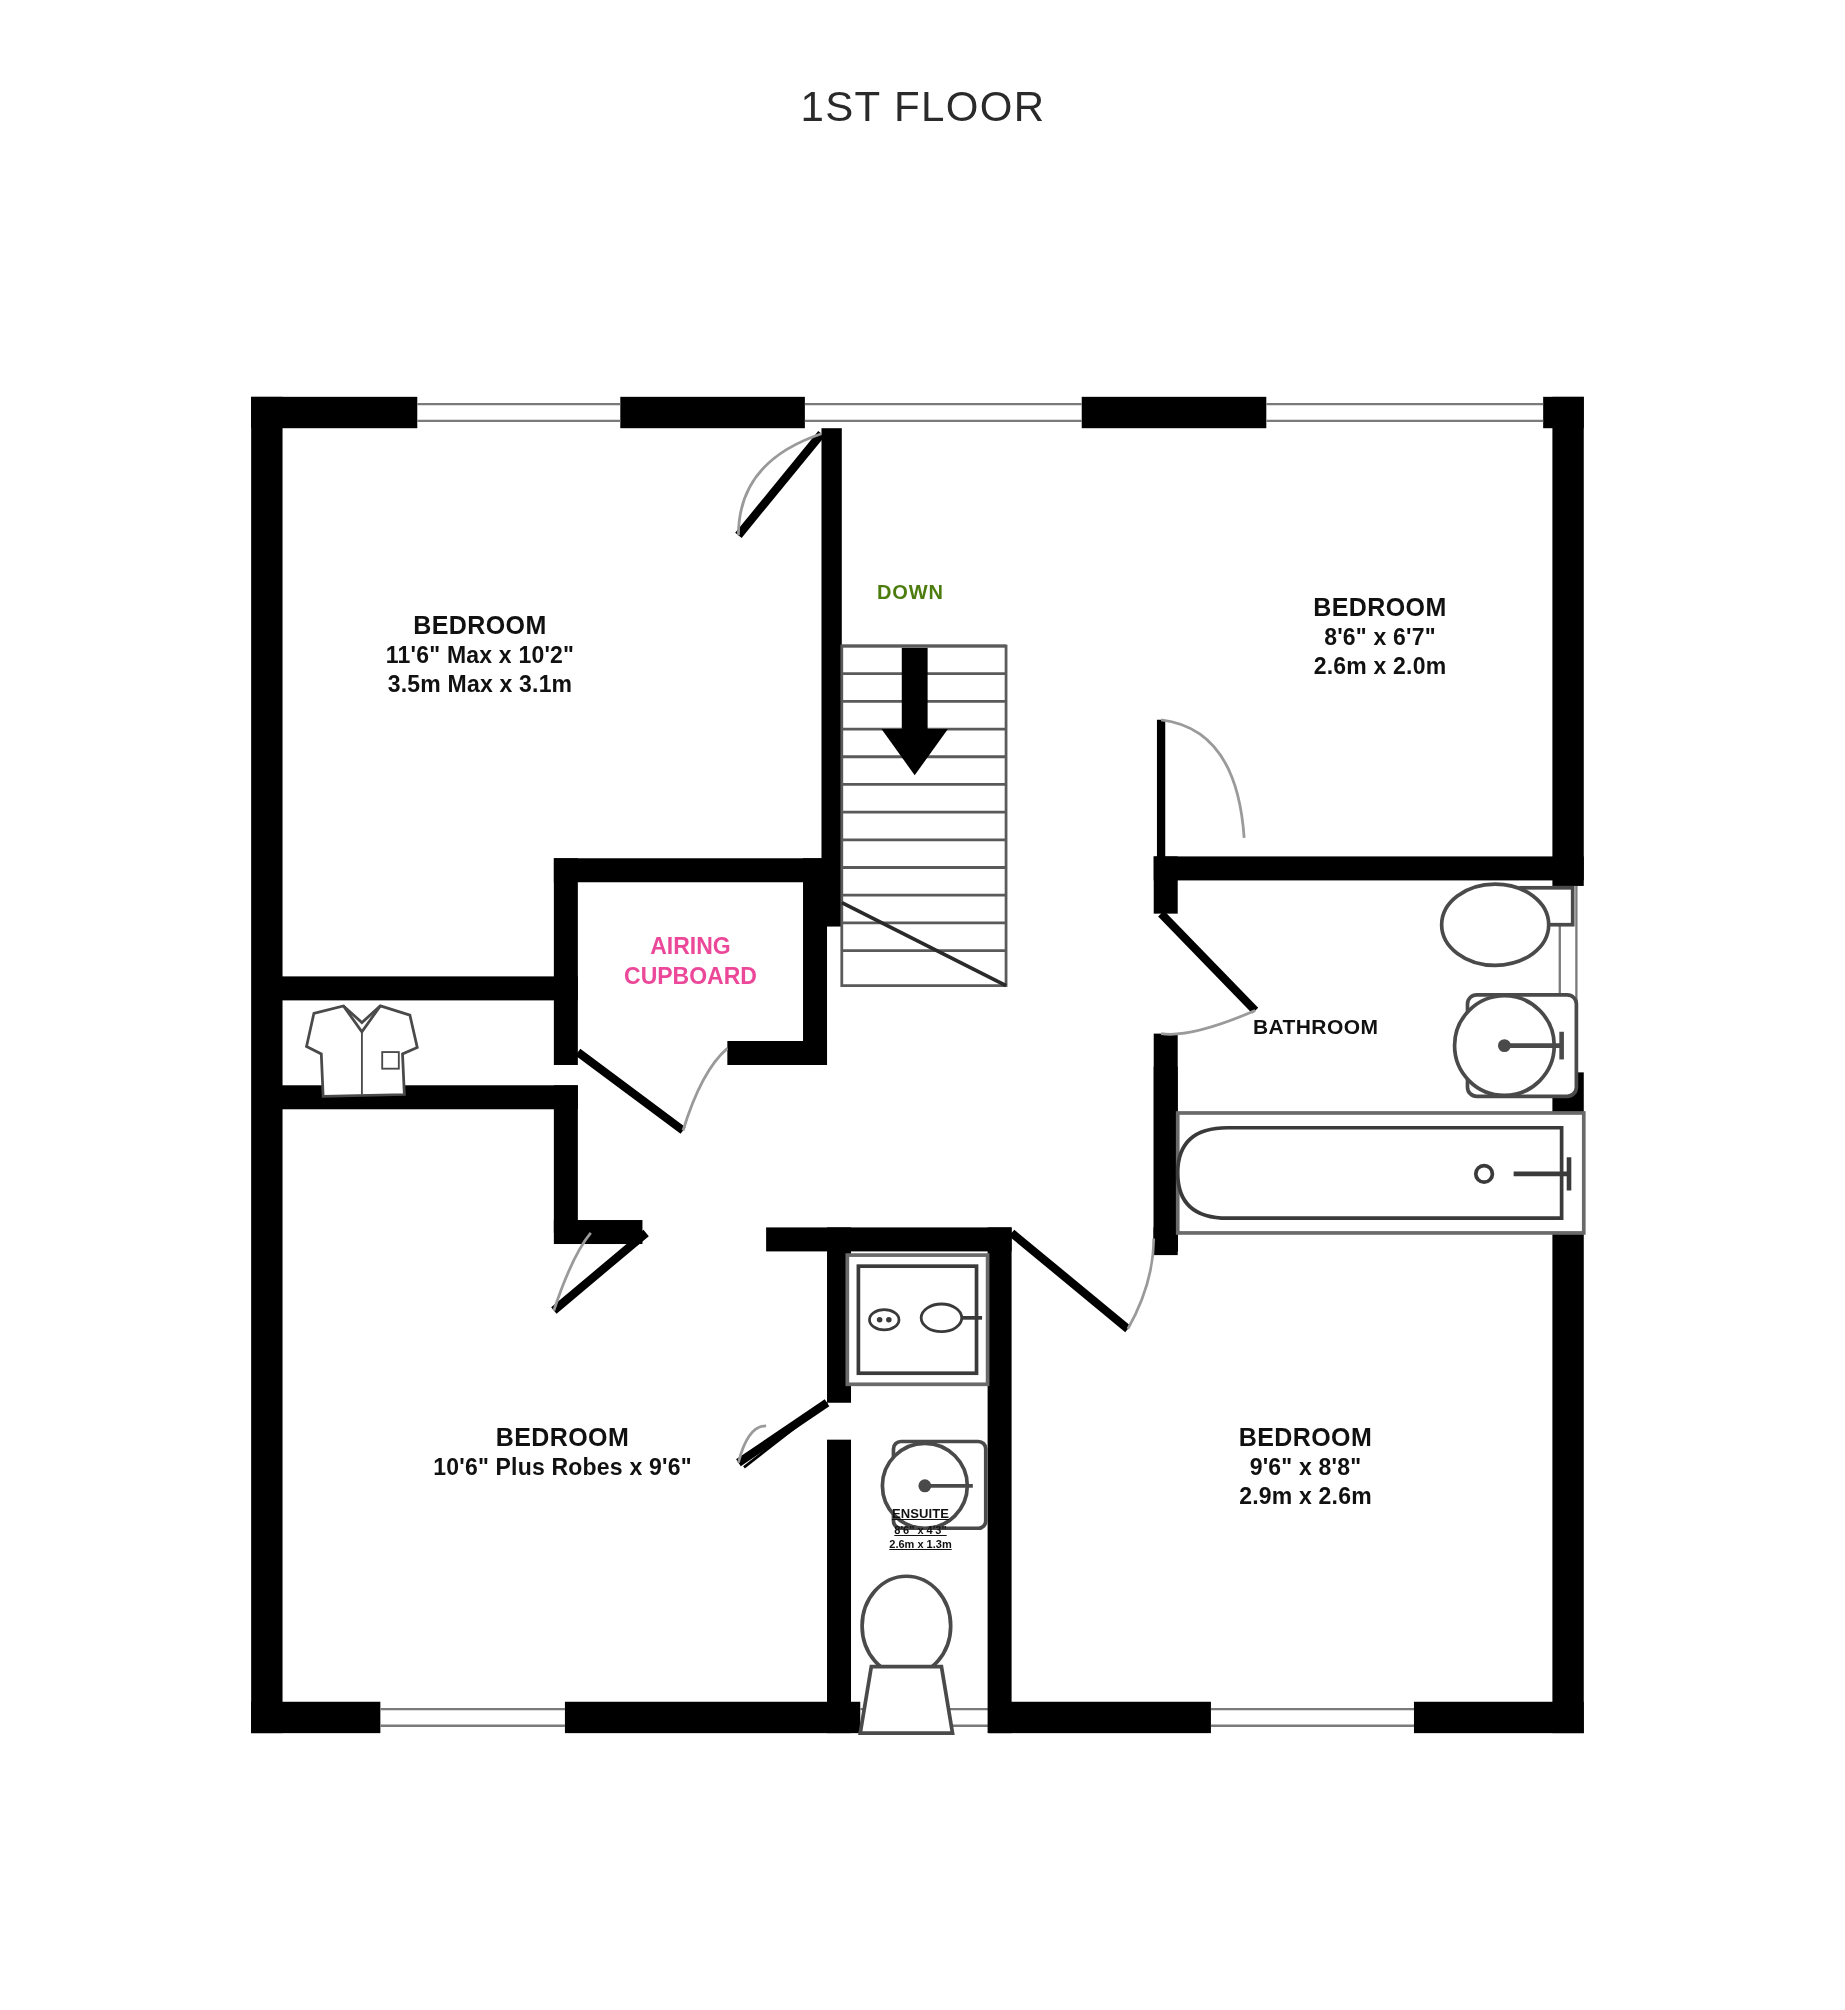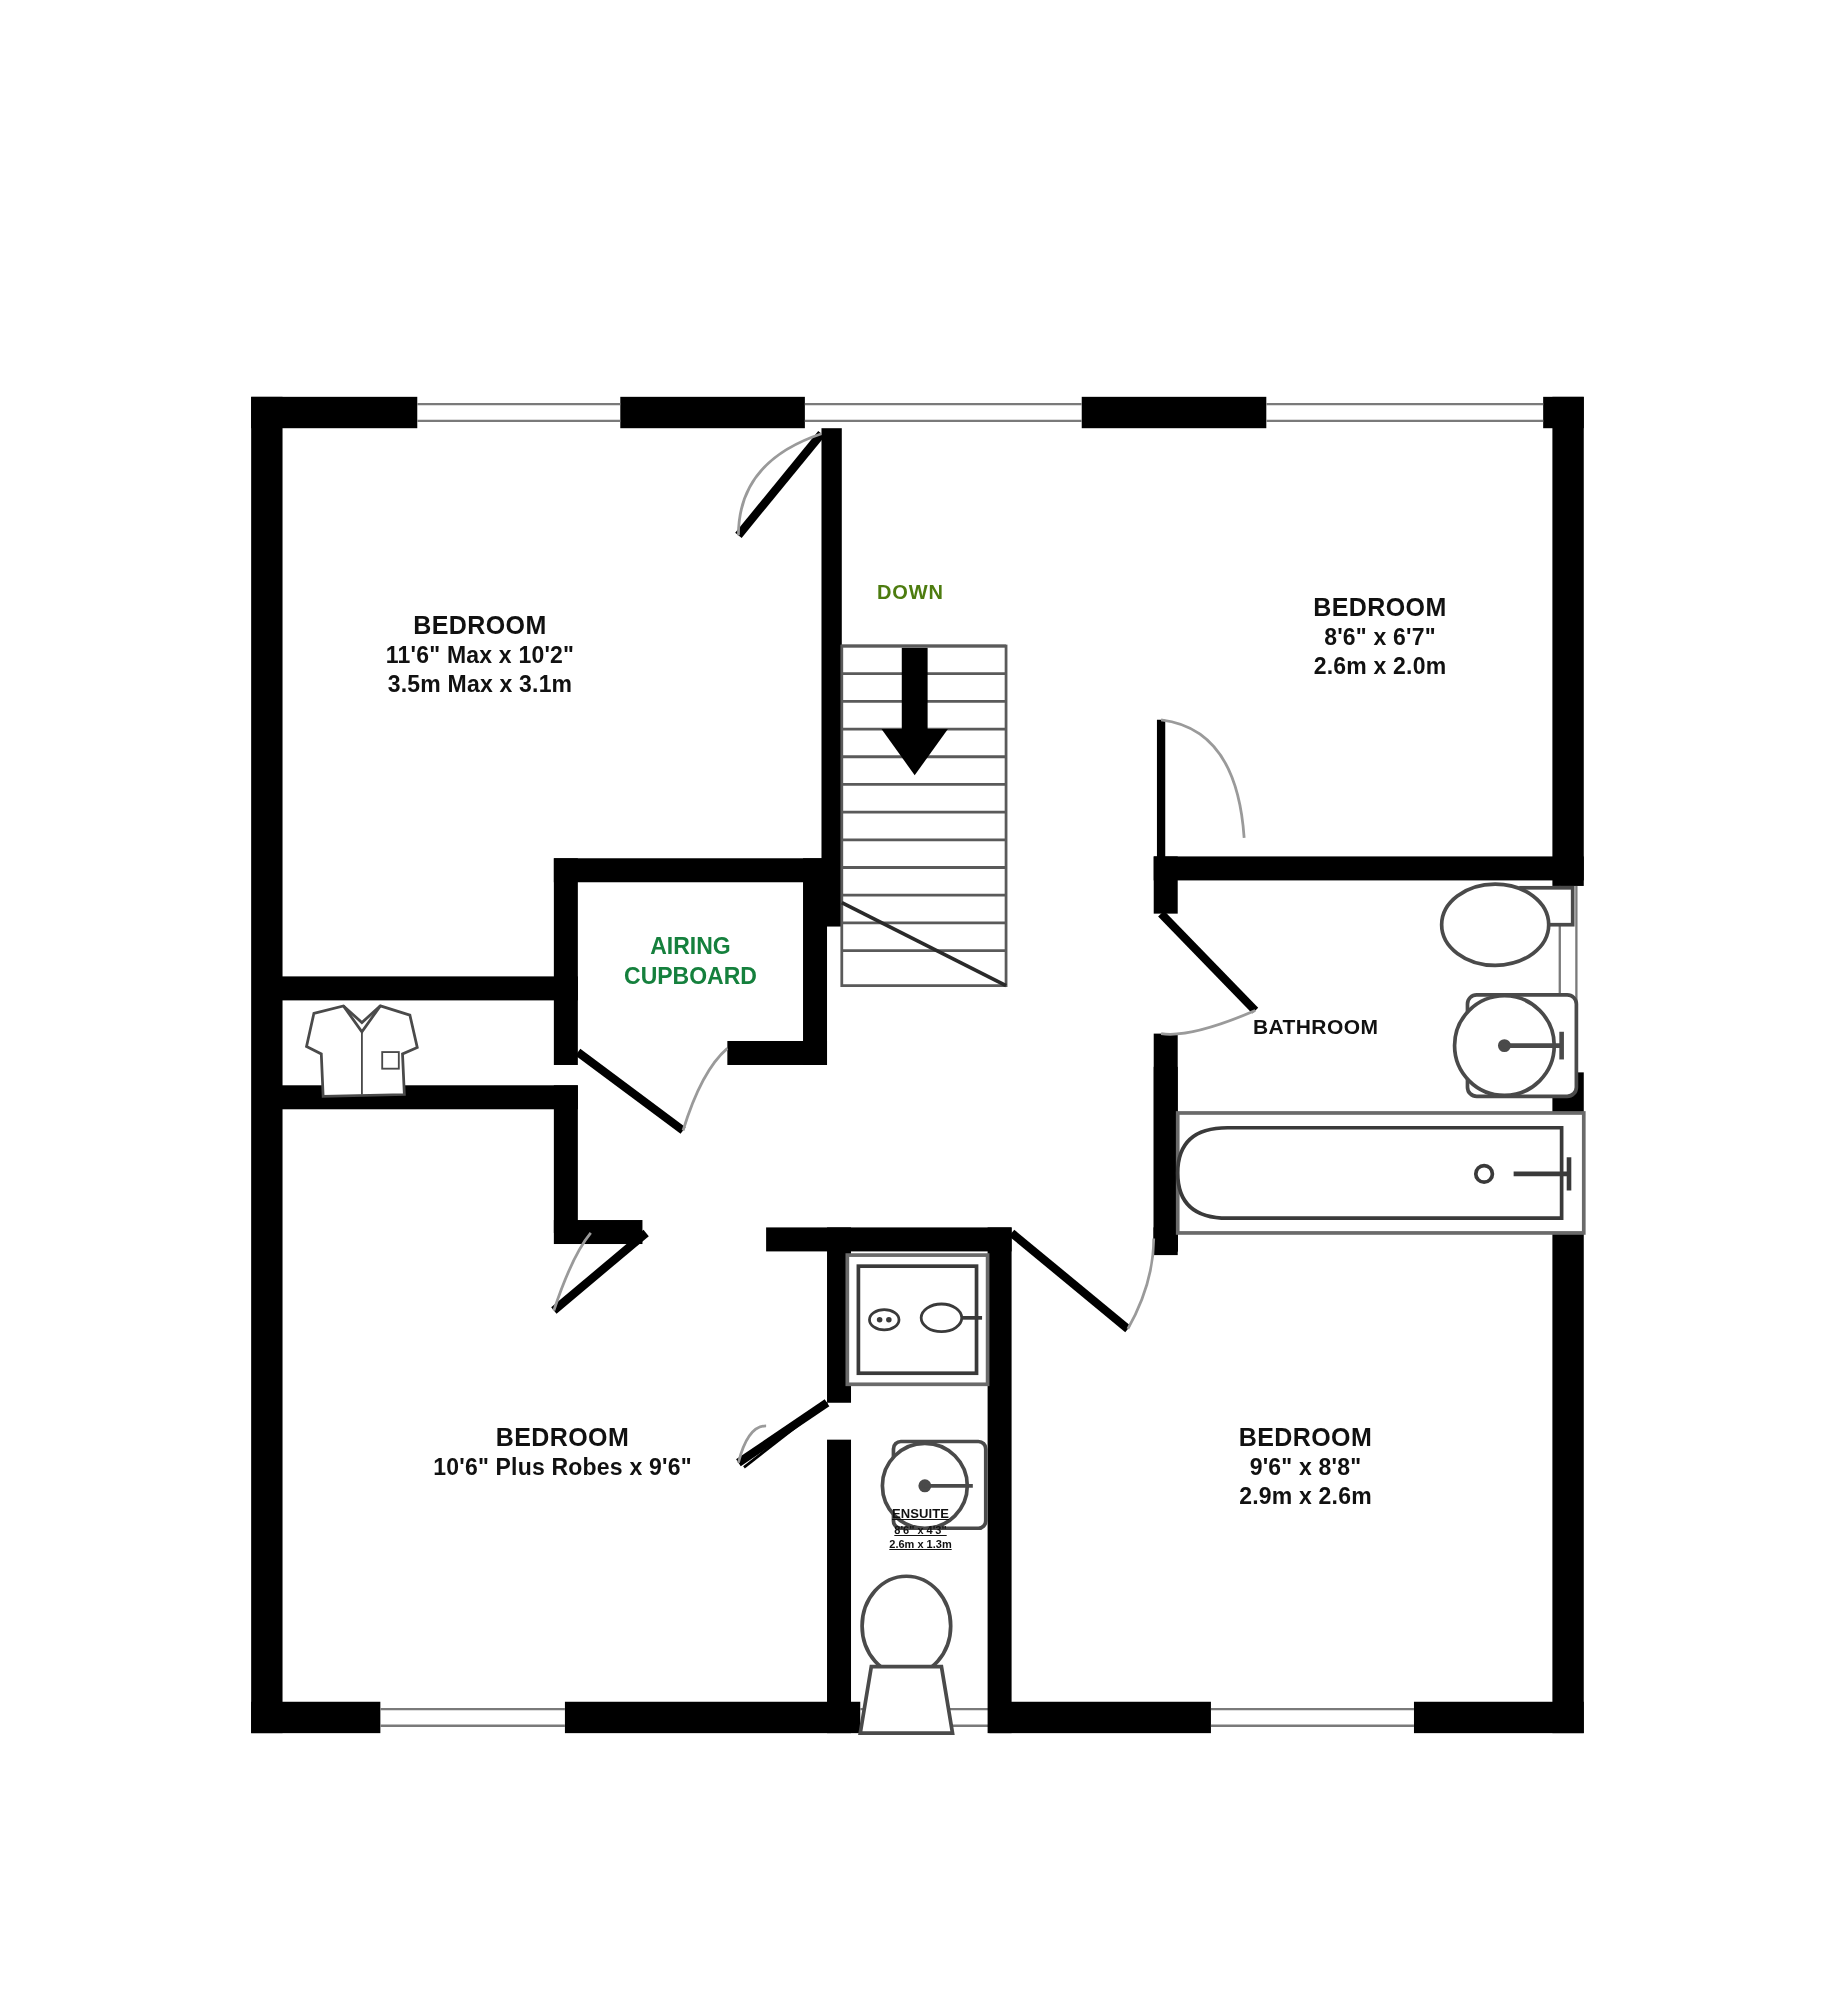--- a/index.html
+++ b/index.html
@@ -71,29 +71,30 @@
   #label-bathroom {
     font-size: 21px;
     letter-spacing: 0.4px;
   }
   #label-airing {
     position: absolute;
     text-align: center;
     font-weight: bold;
     font-size: 23px;
     line-height: 1.3;
-    color: #15803d;
+    color: #ec4899;
     white-space: nowrap;
   }
 </style>
 </head>
 <body>
 
 <div id="floorplan-root">
 
+  <div id="plan-title">1ST FLOOR</div>
 
   <svg id="plan-canvas" width="1846" height="2010" viewBox="0 0 2000 2178" xmlns="http://www.w3.org/2000/svg">
 
     <g fill="#000000">
 
       <rect x="272" y="430" width="180" height="34"></rect>
       <rect x="672" y="430" width="200" height="34"></rect>
       <rect x="1172" y="430" width="200" height="34"></rect>
       <rect x="1672" y="430" width="44" height="34"></rect>
 

